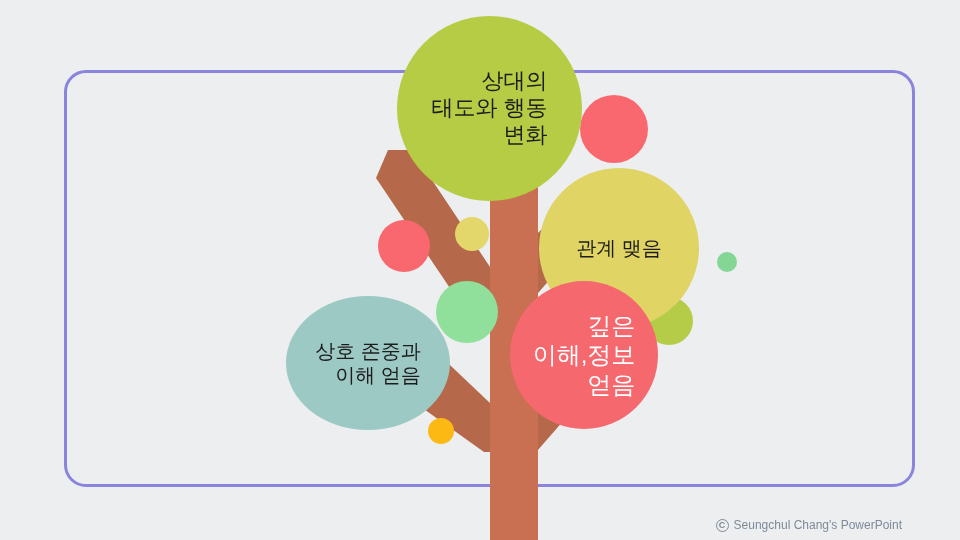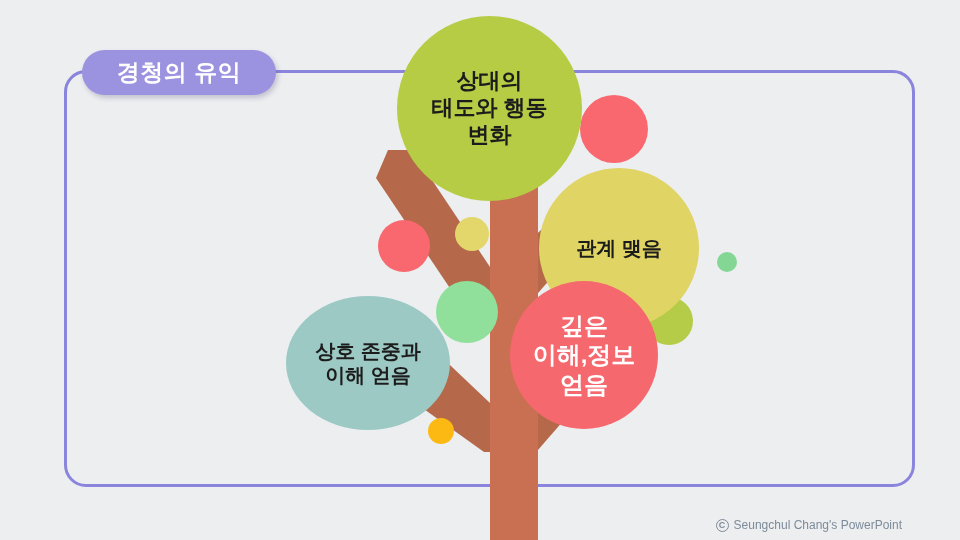--- a/index.html
+++ b/index.html
@@ -74,24 +74,25 @@
   
   .bubble {
     position: absolute;
     border-radius: 50%;
     display: flex;
     align-items: center;
     justify-content: center;
     text-align: center;
   }
   .bubble .txt {
-    font-weight: bold;
+    font-weight: normal;
     line-height: 1.22;
     white-space: pre-line;
     padding: 0 6px;
+    text-align: right;
   }
 
   #bubble-top        { left: 397px; top: 16px;  width: 185px; height: 185px; background: #b5cc44; }
   #bubble-top .txt   { color: #1c1c1c; font-size: 22px; }
 
   #bubble-left       { left: 230px; top: 123px; width: 164px; height: 164px; background: #d5b8e8; }
   #bubble-left .txt  { color: #1c1c1c; font-size: 20px; }
 
   #bubble-right      { left: 539px; top: 168px; width: 160px; height: 160px; background: #e0d464; }
   #bubble-right .txt { color: #1c1c1c; font-size: 20px; }
@@ -171,22 +172,19 @@
     <span class="txt">깊은
 이해,정보
 얻음</span>
   </div>
 
   <div class="dot" style="left:455px; top:217px; width:34px; height:34px; background:#e3d66a;"></div>
   <div class="dot" style="left:436px; top:281px; width:62px; height:62px; background:#90e09b;"></div>
   <div class="dot" style="left:717px; top:252px; width:20px; height:20px; background:#83d694;"></div>
   <div class="dot" style="left:428px; top:418px; width:26px; height:26px; background:#fdb913;"></div>
 
-  <div class="title-pill">
-    <span>경청의 유익</span>
-  </div>
 
   <div class="footer">
     <span class="c-icon">C</span>
     <span>Seungchul Chang's PowerPoint</span>
   </div>
 
 </div>
 
 </body></html>

